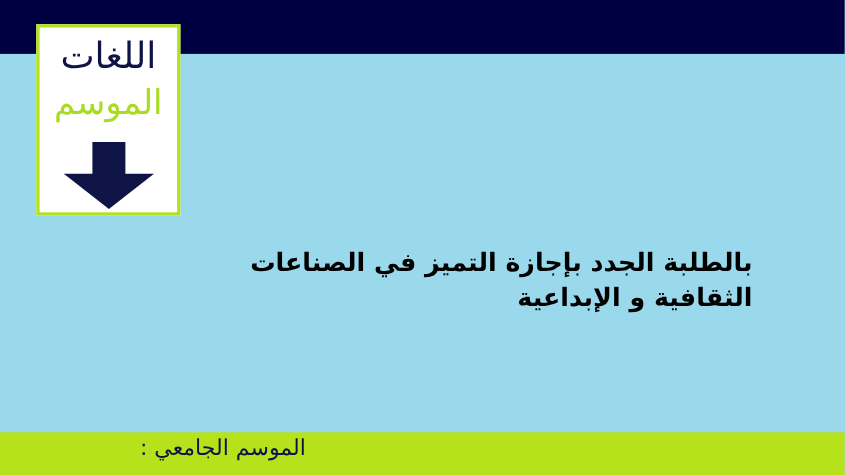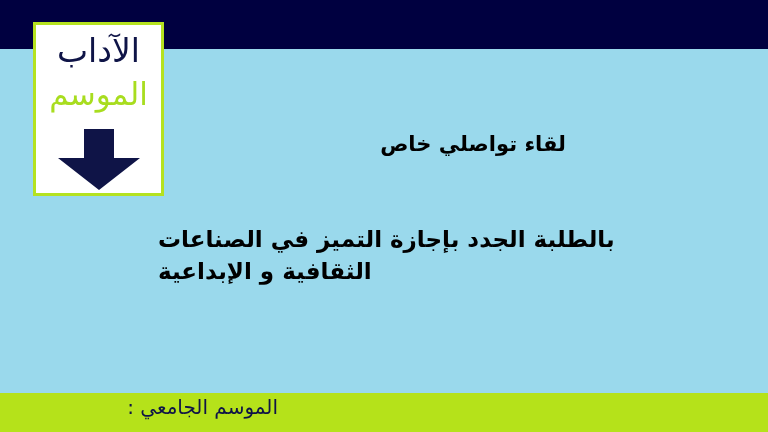--- a/index.html
+++ b/index.html
@@ -118,21 +118,21 @@
     right: 0;
     top: 224px;
     padding-right: 84px;
     padding-left: 158px;
     color: #000000;
     font-family: "DejaVu Sans", "Liberation Sans", sans-serif;
     font-size: 23px;
     font-weight: bold;
     line-height: 1.38;
     direction: rtl;
-    text-align: left;
+    text-align: right;
     box-sizing: border-box;
   }
 
   
   .footer-band {
     position: absolute;
     left: 0;
     bottom: 0;
     width: 768px;
     height: 39px;
@@ -159,27 +159,26 @@
   }
 </style>
 </head>
 <body>
 
 <div id="slide">
 
   <div class="header-band"></div>
 
   <div class="announce-card">
-    <div class="announce-line1">الآداب</div>
+    <div class="announce-line1">اللغات</div>
     <div class="announce-line2">الموسم</div>
     <svg class="announce-arrow" viewBox="0 0 86 62" aria-hidden="true">
       <polygon points="28,0 58,0 58,29 84,29 43,61 2,29 28,29" fill="#0f1447"></polygon>
     </svg>
   </div>
 
-  <div class="line-special">لقاء تواصلي خاص</div>
 
   <div class="body-block">بالطلبة الجدد بإجازة التميز في الصناعات الثقافية و الإبداعية</div>
 
   <div class="footer-band"></div>
   <div class="footer-text">الموسم الجامعي :</div>
 
 </div>
 
 </body></html>

